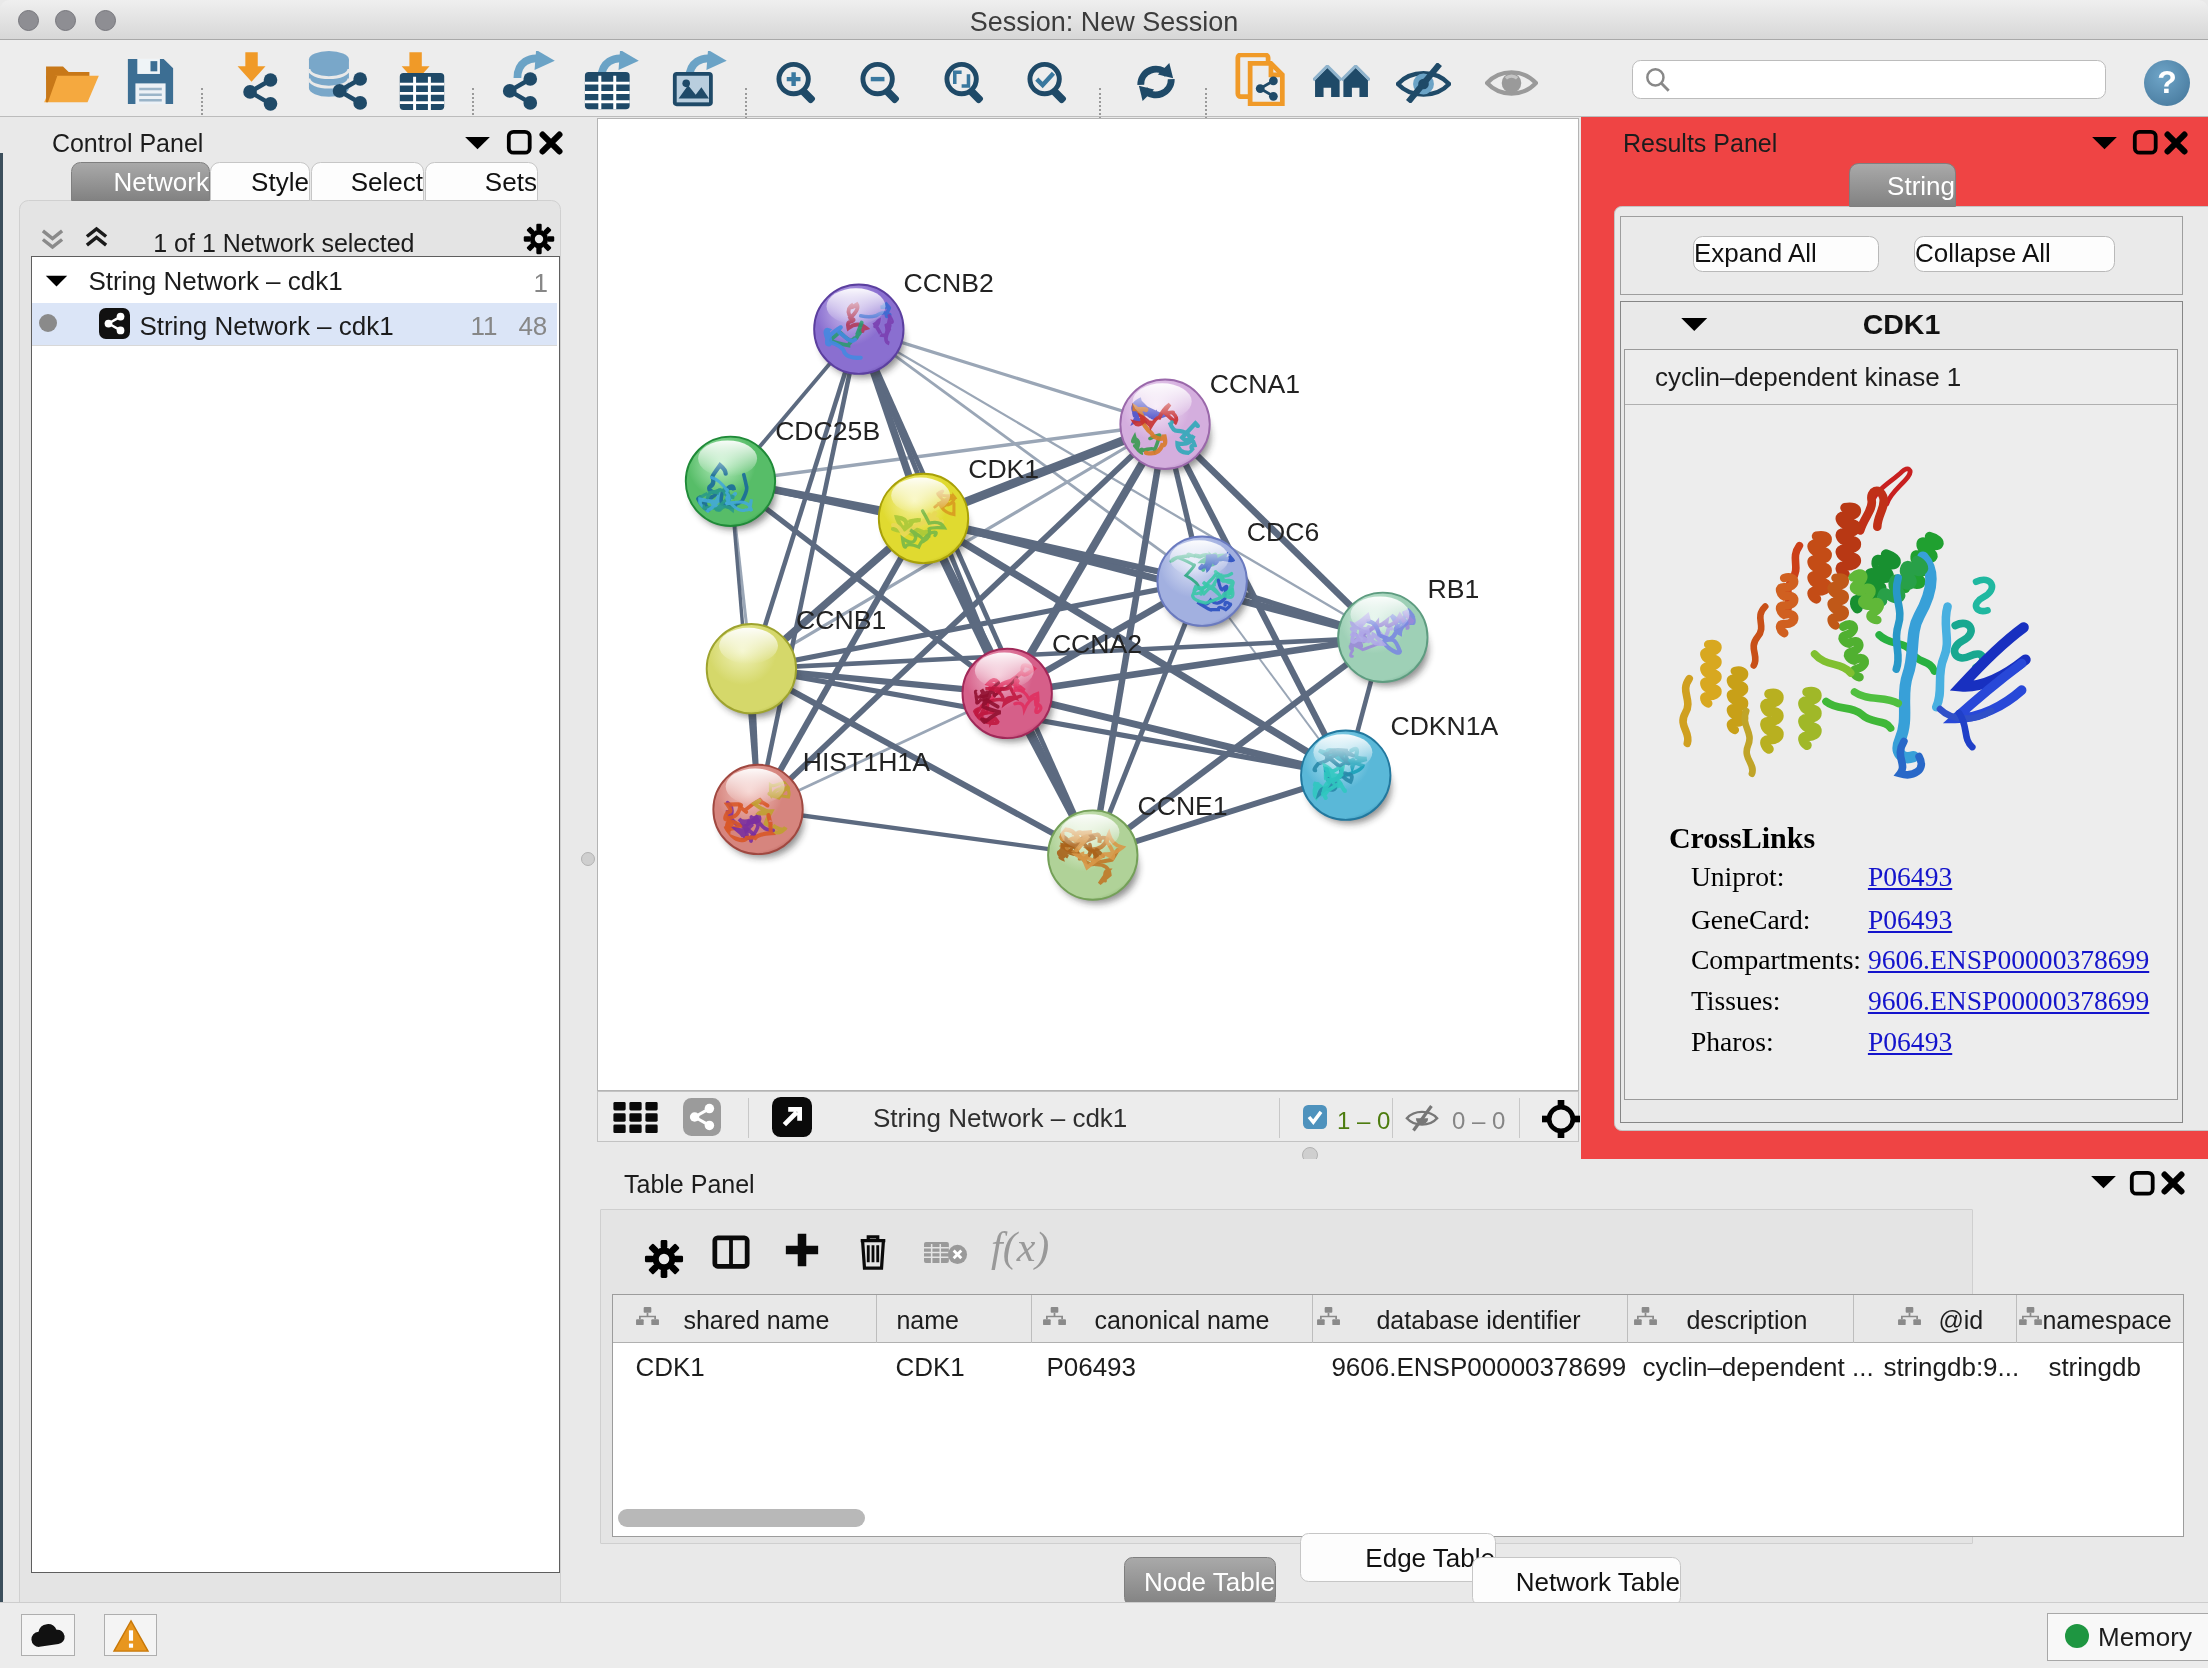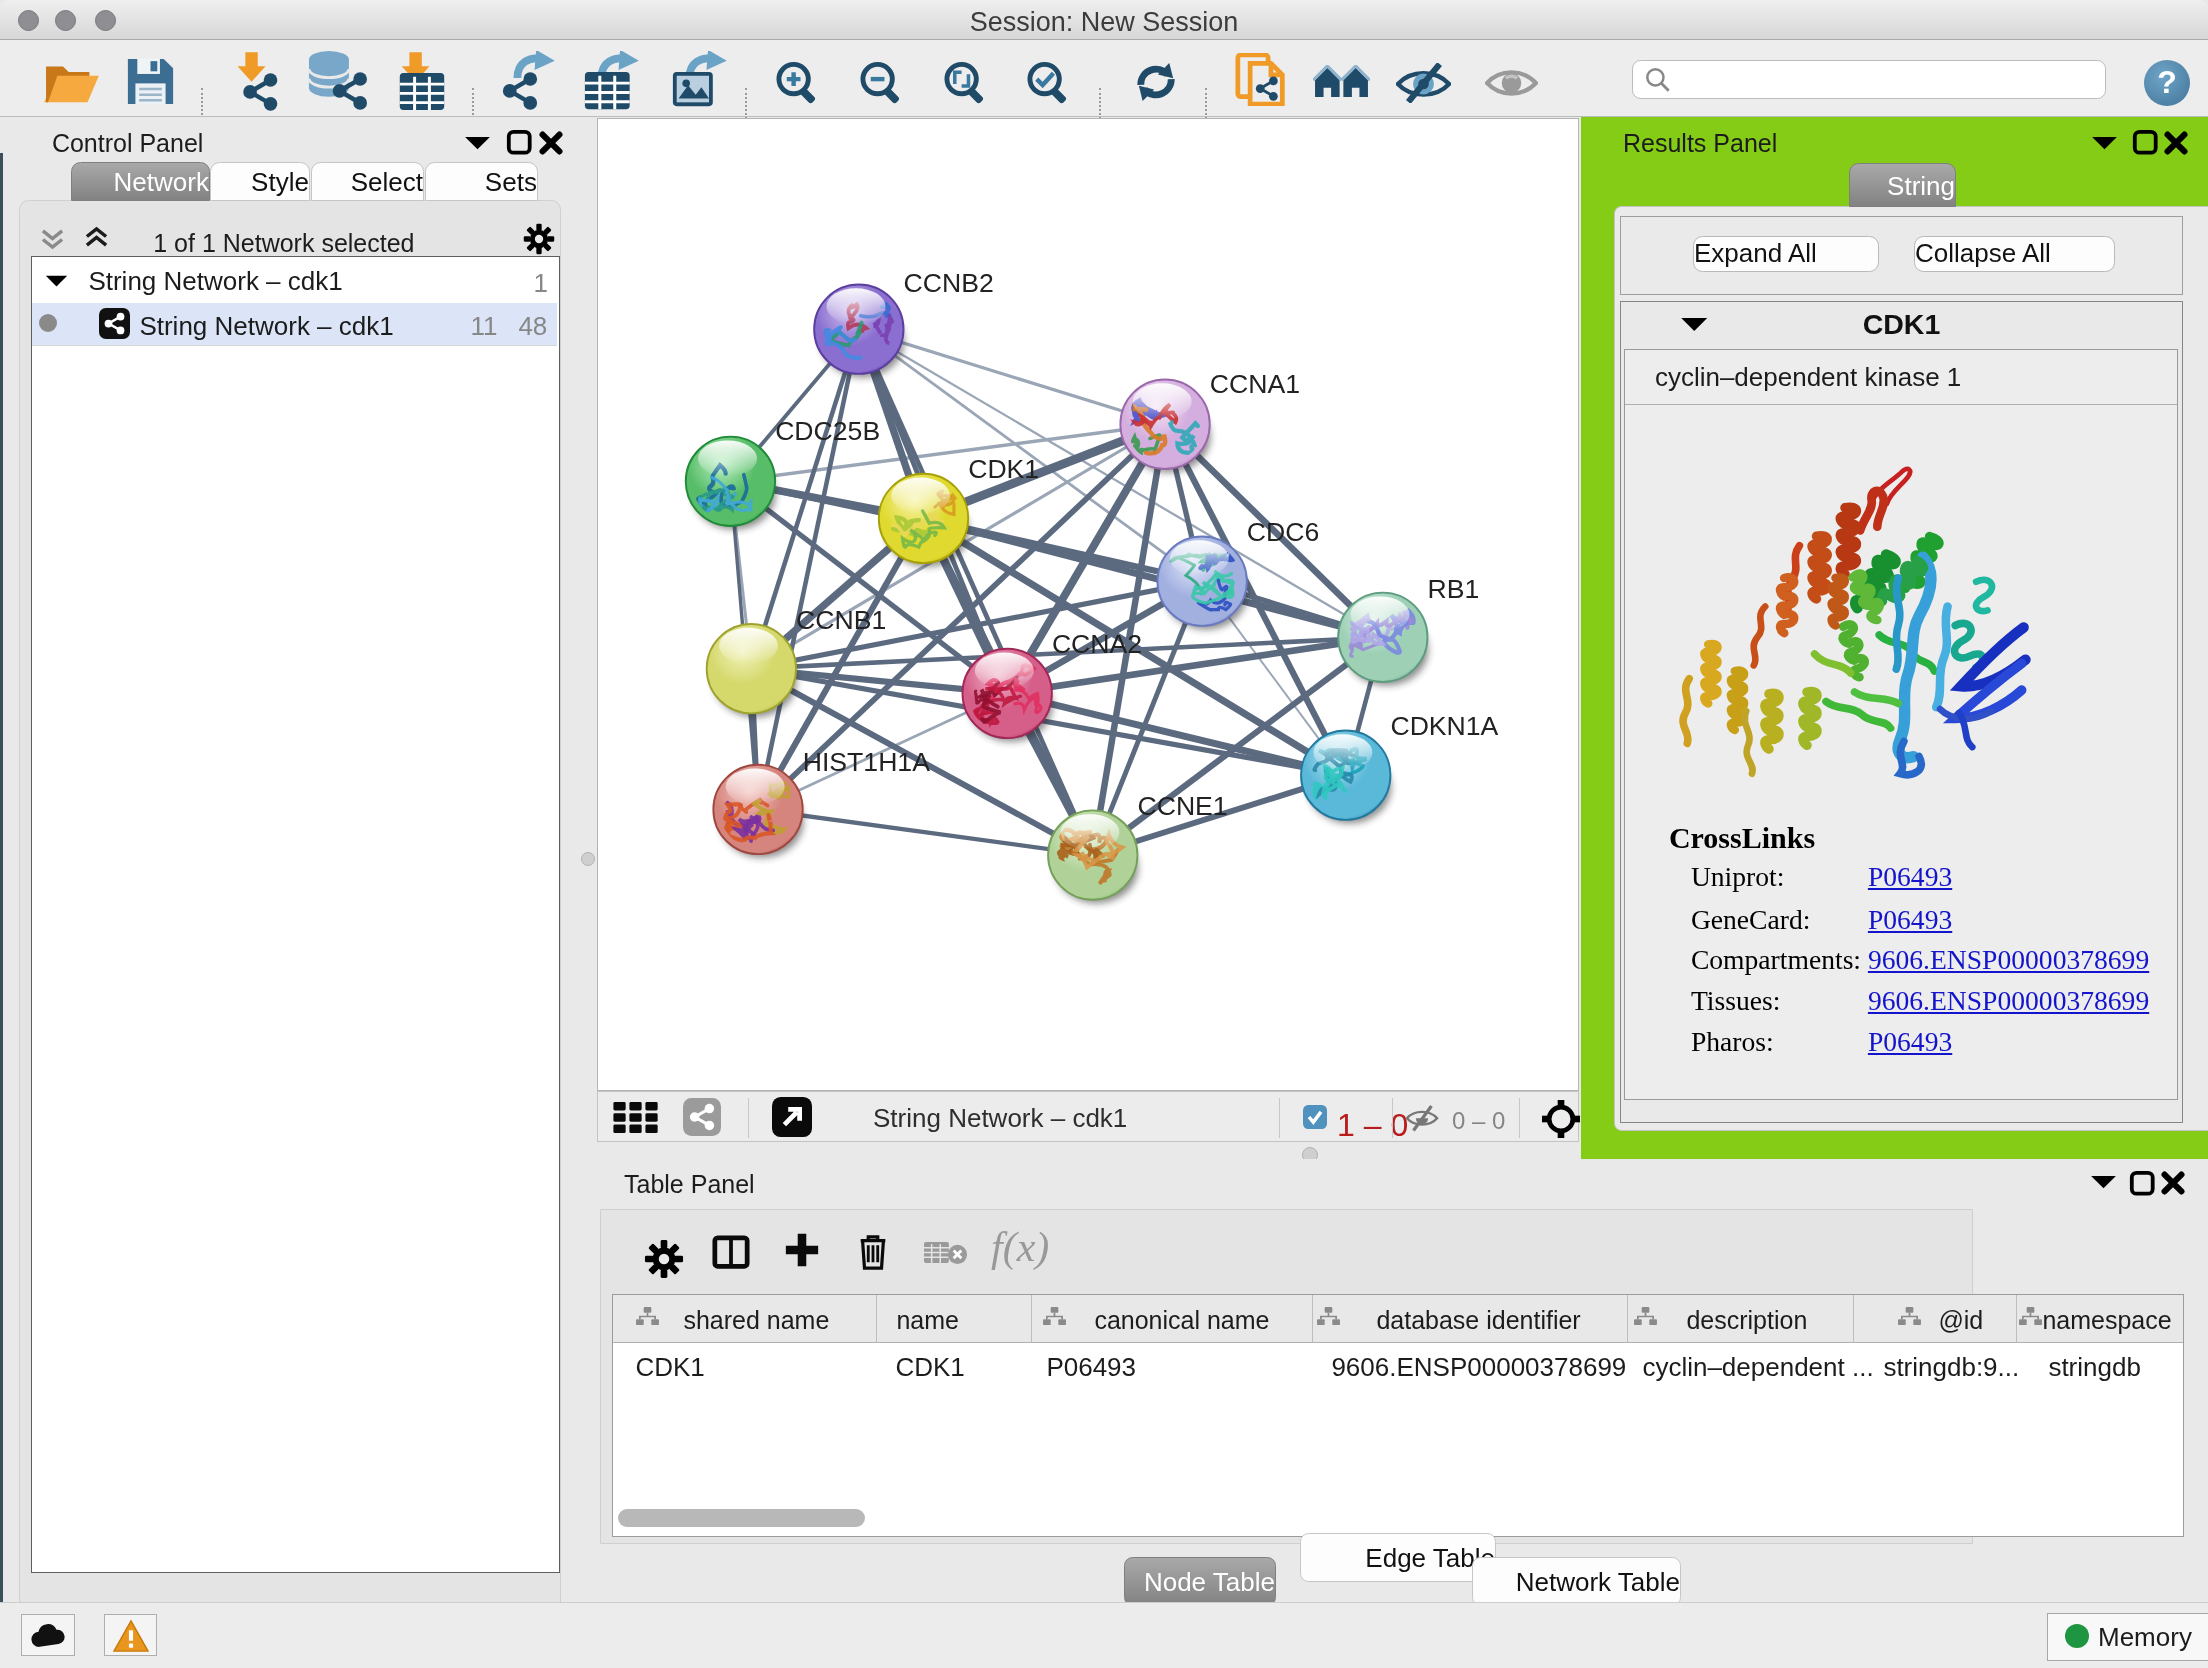--- a/index.html
+++ b/index.html
@@ -549,21 +549,21 @@
 <div class="ab" style="left:174px;top:4.8px"><svg width="40" height="40" viewBox="0 0 42 42">
         <rect width="42" height="42" rx="9" fill="#0a0a0a"></rect>
         <path d="M13 29 L26 16 M17 13 h12 v12" stroke="#fff" stroke-width="5" fill="none"></path>
       </svg></div>
 <div class="ab t27" style="left:275px;top:11.4px;color:#2e2e2e">String Network – cdk1</div>
 <div class="ab" style="left:681px;top:5.7px;height:40px;border-left:1.9px solid #c8c8c8"></div>
 <div class="ab" style="left:705px;top:13.3px"><svg width="24" height="24" viewBox="0 0 28 28">
         <rect width="28" height="28" rx="6" fill="#4e92bd"></rect>
         <path d="M7 14 l5 6 L21 8" stroke="#fff" stroke-width="4" fill="none"></path>
       </svg></div>
-<div class="ab" style="left:739px;top:15px;color:#b91c1c;font-size:32px">1 – 0</div>
+<div class="ab" style="left:739px;top:15px;color:#4d7c0f;font-size:24px">1 – 0</div>
 <div class="ab" style="left:794px;top:5.7px;height:40px;border-left:1.9px solid #c8c8c8"></div>
 <div class="ab" style="left:807px;top:12.4px"><svg width="34" height="28.5" viewBox="0 0 36 30">
         <path d="M2 15 C10 6 26 6 34 15 C26 24 10 24 2 15 z" fill="none" stroke="#777" stroke-width="2.6"></path>
         <path d="M18 15 m-6.5 0 a6.5 6.5 0 0 0 13 0 z" fill="#777"></path>
         <path d="M28 2 L9 28" stroke="#777" stroke-width="3.4"></path>
       </svg></div>
 <div class="ab" style="left:854px;top:15px;color:#858585;font-size:24px">0 – 0</div>
 <div class="ab" style="left:921px;top:5.7px;height:40px;border-left:1.9px solid #c8c8c8"></div>
 <div class="ab" style="left:944px;top:7.6px"><svg width="38" height="38" viewBox="0 0 40 40">
         <circle cx="20" cy="20" r="12.5" fill="none" stroke="#000" stroke-width="5"></circle>
@@ -571,21 +571,21 @@
           <rect x="16.5" y="0" width="7" height="9"></rect>
           <rect x="16.5" y="31" width="7" height="9"></rect>
           <rect x="0" y="16.5" width="9" height="7"></rect>
           <rect x="31" y="16.5" width="9" height="7"></rect>
         </g>
       </svg></div>
   </div>
 <div class="ab" style="left:1302px;top:1147px;width:16px;height:16px;border-radius:50%;background:#cfcfcf;border:1px solid #b2b2b2"></div>
 <div class="ab" style="left:581px;top:852px;width:14.3px;height:14.3px;border-radius:50%;background:#cfcfcf;border:1px solid #b2b2b2"></div>
 <div class="ab" style="left:1583px;top:626px;width:14.3px;height:14.3px;border-radius:50%;background:#cfcfcf;border:1px solid #b2b2b2"></div>
-<div class="ab" style="left:1581px;top:117px;width:628px;height:1042px;background:#84cc16">
+<div class="ab" style="left:1581px;top:117px;width:628px;height:1042px;background:#ef4444">
 <div class="ab t26" style="left:42px;top:12.4px">Results Panel</div>
 <div class="ab" style="left:510px;top:19px"><svg width="27" height="14.3" viewBox="0 0 28 15">
         <path d="M1 1 h26 l-13 13 z" fill="#000"></path>
       </svg></div>
 <div class="ab" style="left:550px;top:11.4px"><svg width="28.5" height="28.5" viewBox="0 0 30 30">
         <rect x="4" y="4" width="22" height="22" rx="5" fill="none" stroke="#000" stroke-width="4"></rect>
       </svg></div>
 <div class="ab" style="left:580px;top:10.5px"><svg width="30" height="30" viewBox="0 0 32 32">
         <path d="M7 7 L25 25 M25 7 L7 25" stroke="#000" stroke-width="6.5" stroke-linecap="round"></path>
       </svg></div>

